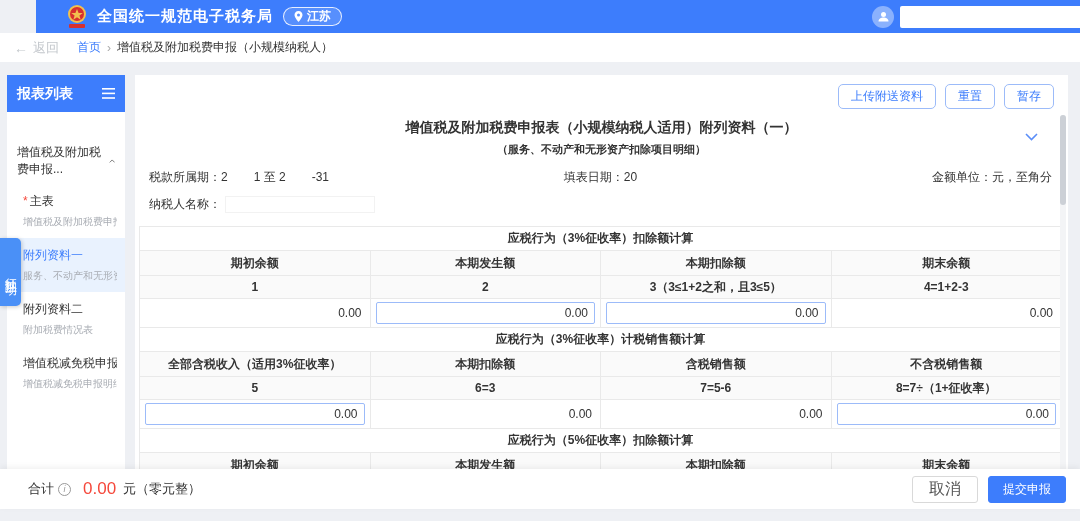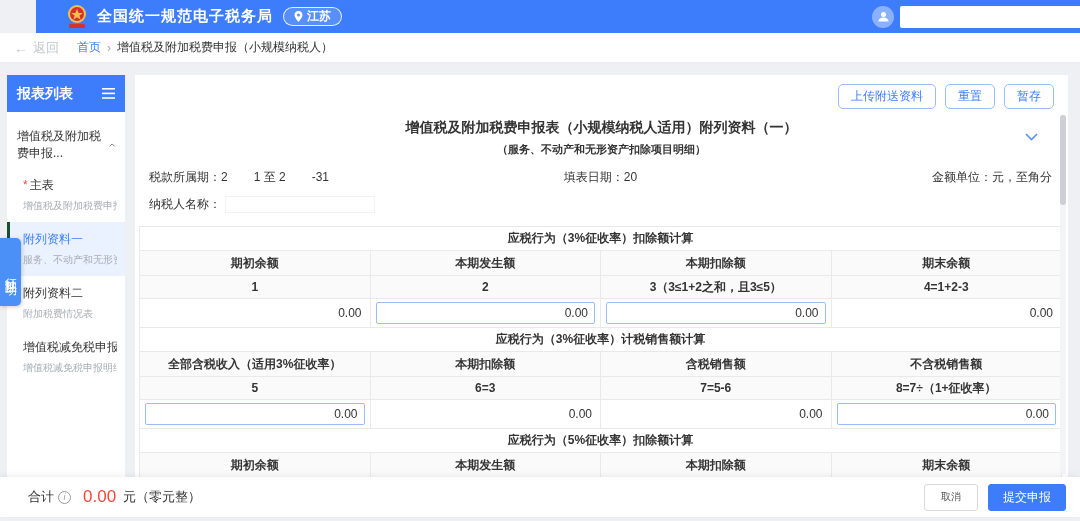--- a/index.html
+++ b/index.html
@@ -28,21 +28,21 @@
   .back-arrow{ color:#c3c7cc; font-size:14px; }
   .back-label{ color:#c3c7cc; font-size:13px; margin-left:5px; }
   .crumb-home{ color:#3d7dfc; margin-left:18px; cursor:pointer; }
   .crumb-sep{ color:#aaa; margin:0 6px; }
   .crumb-cur{ color:#333; }
   
   .sidebar{ position:absolute; left:7px; top:75px; width:118px; bottom:41px; background:#fff; }
   .side-head{ height:37px; background:#3d7dfc; color:#fff; display:flex; align-items:center;
     justify-content:space-between; padding:0 10px; font-size:14px; font-weight:bold;gap:29px; }
   .side-group{ display:flex; align-items:center; justify-content:space-between;
-    padding:16px 10px 6px 10px; font-size:12px; color:#333; cursor:pointer; }
+    padding:32px 10px 6px 10px; font-size:12px; color:#333; cursor:pointer; }
   .side-item{ padding:9px 8px 9px 13px; cursor:pointer; border-left:3px solid transparent; }
   .side-item .lbl{ font-size:12px; color:#333; white-space:nowrap; overflow:hidden; }
   .side-item .sub{ font-size:10px; color:#a8acb3; margin-top:5px; white-space:nowrap; overflow:hidden; }
   .side-item.active{ background:#e9f2fe; border-left:3px solid #14532d; }
   .side-item.active .lbl{ color:#3d7dfc; }
   .req-star{ color:#f5483b; margin-right:2px; }
   .interact-tab{ position:absolute; left:0; top:238px; width:21px; height:68px; background:#4a90f7;
     border-radius:0 5px 5px 0; box-shadow:1px 1px 4px rgba(0,0,0,.2); color:#fff; font-size:12px;
     display:flex; align-items:center; justify-content:center; cursor:pointer; z-index:5; }
   .interact-tab span{ writing-mode:vertical-lr; text-orientation:upright; letter-spacing:2px; }
@@ -69,30 +69,30 @@
   td.code{ height:23px; text-align:center; font-weight:bold; background:#fafafa; }
   td.val{ height:28px; text-align:right; padding-right:8px; }
   td.val-input{ height:28px; padding:0; }
   input.cell-input{ display:block; width:calc(100% - 10px); height:22px; margin:3px 5px;
     border:1px solid #9cbbf9; border-radius:2px; text-align:right; padding-right:6px;
     font-size:12px; color:#333; font-family:inherit; outline:none; }
   
   .scrollbar{ position:absolute; right:2px; top:40px; bottom:6px; width:6px; background:#f3f4f6; border-radius:3px; }
   .scroll-thumb{ position:absolute; top:0; left:0; width:6px; height:90px; background:#ccd0d6; border-radius:3px; }
   
-  .footer{ position:absolute; left:0; right:0; bottom:4px; height:40px; background:#fff;
+  .footer{ position:absolute; left:0; right:0; bottom:12px; height:40px; background:#fff;
     box-shadow:0 -2px 6px rgba(0,0,0,.06); display:flex; align-items:center; padding:0 14px 0 28px; }
   .total-label{ font-size:13px; color:#333; }
   .info-icon{ display:inline-flex; width:13px; height:13px; border:1px solid #999; border-radius:50%;
     color:#999; font-size:9px; align-items:center; justify-content:center; margin-left:4px; font-style:italic; }
   .total-value{ font-size:17px; color:#f5483b; margin:0 7px 0 12px; }
   .total-unit{ font-size:13px; color:#333; }
   .foot-spacer{ flex:1; }
   .btn-cancel{ height:27px; padding:0 16px; background:#fff; border:1px solid #d9d9d9; border-radius:3px;
-    color:#555; font-size:10px; cursor:pointer; margin-right:10px; font-family:inherit; }
+    color:#555; font-size:16px; cursor:pointer; margin-right:10px; font-family:inherit; }
   .btn-submit{ height:27px; padding:0 14px; background:#3d7dfc; border:1px solid #3d7dfc; border-radius:3px;
     color:#fff; font-size:12px; cursor:pointer; font-family:Liberation Mono, monospace; }
 </style>
 </head>
 <body>
 
 <div class="topbar">
   <svg class="logo" viewBox="0 0 22 26">
     <circle cx="11" cy="10" r="9" fill="#f2c14e"></circle>
     <circle cx="11" cy="10" r="7" fill="#d8302f"></circle>

